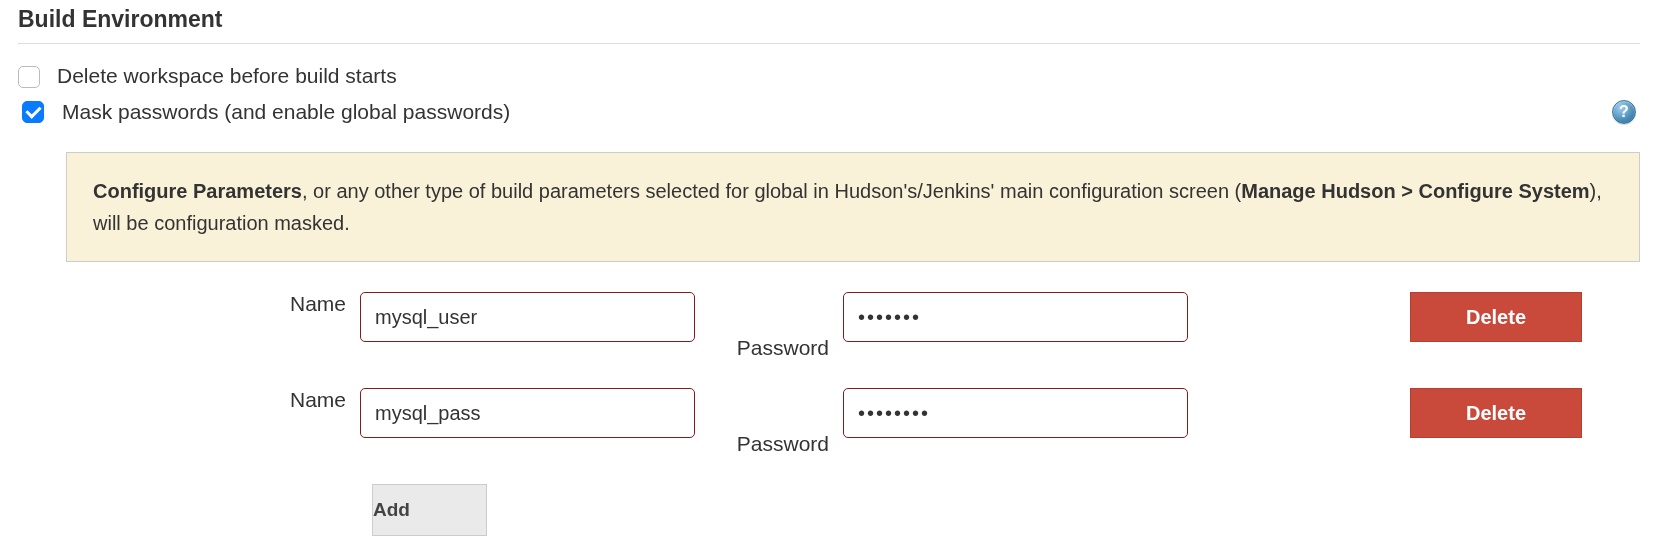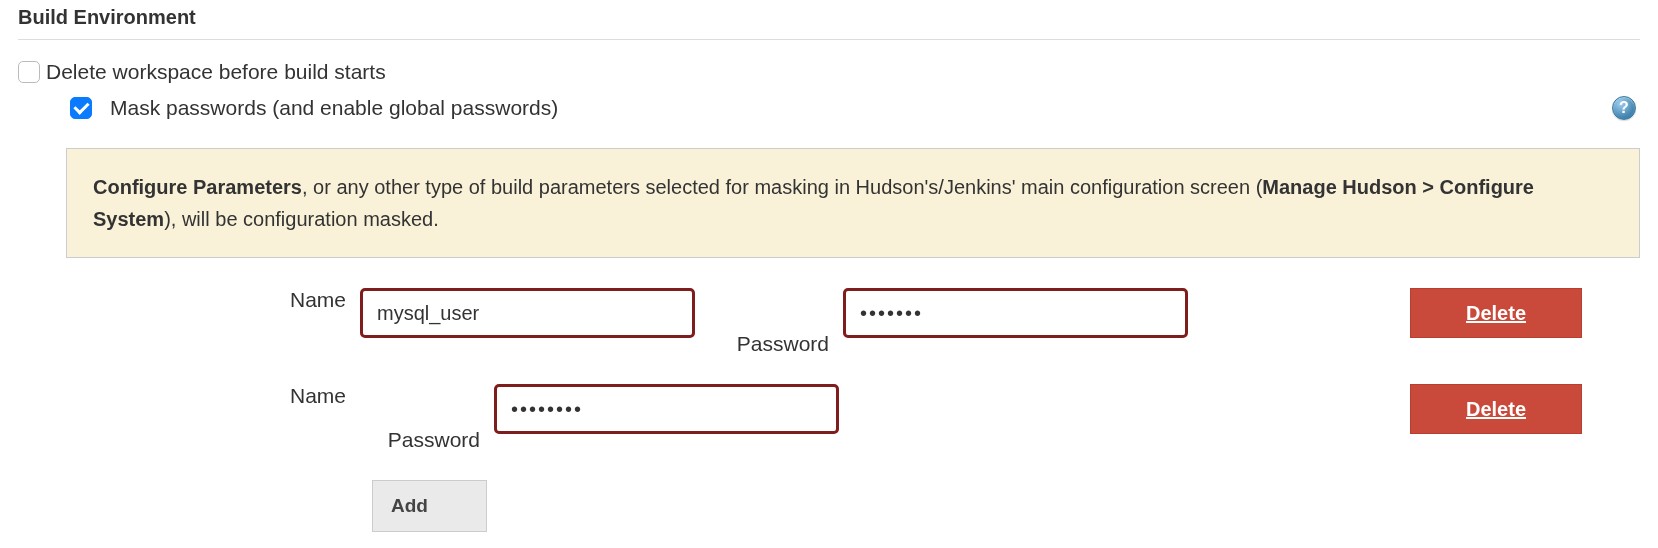--- a/index.html
+++ b/index.html
@@ -8,39 +8,38 @@
       padding: 0;
     }
     body {
       font-family: -apple-system, BlinkMacSystemFont, "Helvetica Neue", Arial, sans-serif;
       font-size: 18px;
       color: #333;
       background: #fff;
       padding: 0 18px;
     }
     .section-title {
-      font-size: 20px;
+      font-size: 23px;
       font-weight: bold;
       color: #333;
       padding: 6px 0 10px 0;
       border-bottom: 1px solid #ddd;
       margin-bottom: 14px;
     }
     .option-row {
       display: flex;
-      align-items: center;
+      align-items: flex-end;
       padding: 6px 0;
-      gap: 6px;
+      gap: 17px;
     }
     .option-row-wide {
       display: flex;
       align-items: center;
       justify-content: space-between;
       padding: 6px 4px;
-      margin-left: 48px;
     }
     .option-left {
       display: flex;
       align-items: center;
       gap: 18px;
     }
     .checkbox {
       width: 22px;
       height: 22px;
       border-radius: 5px;
@@ -107,21 +106,21 @@
     .param-label {
       font-size: 21px;
       color: #333;
       text-align: right;
     }
     .param-label.name-label {
       width: 280px;
     }
     .param-input {
       height: 50px;
-      border: 3px solid #7f1d1d;
+      border: 1px solid #7f1d1d;
       border-radius: 5px;
       padding: 0 14px;
       font-size: 20px;
       color: #333;
       background: #fff;
     }
     .param-input.name-input {
       width: 335px;
     }
     .param-input.password-input {
@@ -138,36 +137,34 @@
       height: 50px;
       width: 172px;
       background: #c9493a;
       color: #fff;
       border: 1px solid #b83e30;
       font-size: 20px;
       font-weight: bold;
       cursor: pointer;
       margin-left: auto;
       margin-right: 58px;
-      text-decoration: underline;
     }
     .add-btn-row {
       margin-left: 306px;
     }
     .add-btn {
       height: 52px;
       width: 115px;
       background: #eaeaea;
       border: 1px solid #ccc;
       font-size: 19px;
       font-weight: bold;
       color: #444;
       cursor: pointer;
       text-align: left;
-      padding-left: 18px;
     }
   </style>
 </head>
 <body>
 
 <div class="section-title">Build Environment</div>
 
 <div class="option-row">
   <div class="checkbox"></div>
   <div class="option-label">Delete workspace before build starts</div>
@@ -175,35 +172,36 @@
 
 <div class="option-row-wide">
   <div class="option-left">
     <div class="checkbox checked"></div>
     <div class="option-label">Mask passwords (and enable global passwords)</div>
   </div>
   <div class="help-icon">?</div>
 </div>
 
 <div class="info-box">
-  <b>Configure Parameters</b><span>, or any other type of build parameters selected for masking in Hudson's/Jenkins' main configuration screen (</span><b>Manage Hudson &gt; Configure System</b><span>), will be configuration masked.</span>
+  <b>Configure Parameters</b><span>, or any other type of build parameters selected for global in Hudson's/Jenkins' main configuration screen (</span><b>Manage Hudson &gt; Configure System</b><span>), will be configuration masked.</span>
 </div>
 
 <div class="params-area">
 
   <div class="param-row">
     <div class="param-label name-label">Name</div>
     <input type="text" class="param-input name-input" value="mysql_user" style="">
     <div class="param-label pw-label">Password</div>
     <input type="text" class="param-input password-input" value="•••••••" style="">
     <button class="delete-btn">Delete</button>
   </div>
 
   <div class="param-row">
     <div class="param-label name-label">Name</div>
+    <input type="text" class="param-input name-input" value="mysql_pass" style="">
     <div class="param-label pw-label">Password</div>
     <input type="text" class="param-input password-input" value="••••••••" style="">
     <button class="delete-btn">Delete</button>
   </div>
 
   <div class="add-btn-row">
     <button class="add-btn">Add</button>
   </div>
 
 </div>

